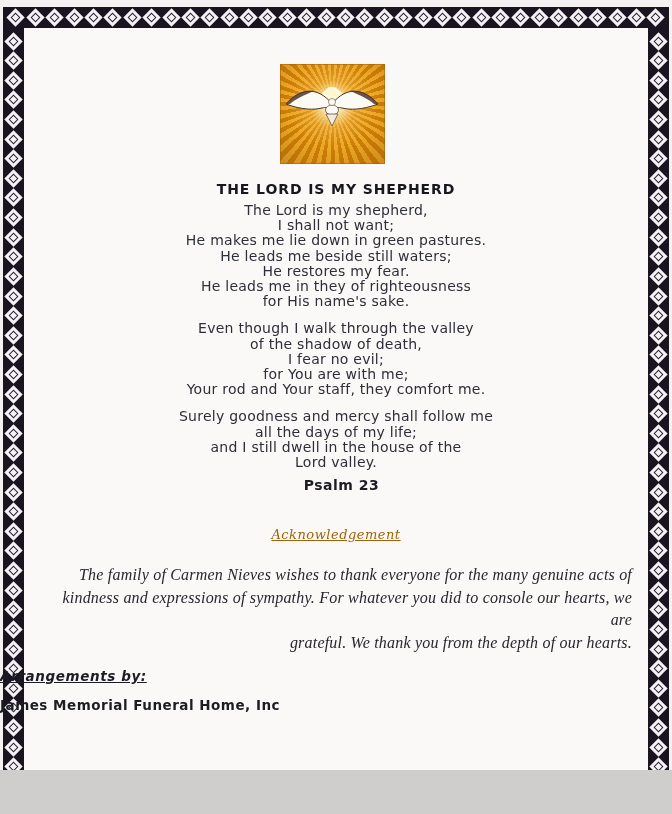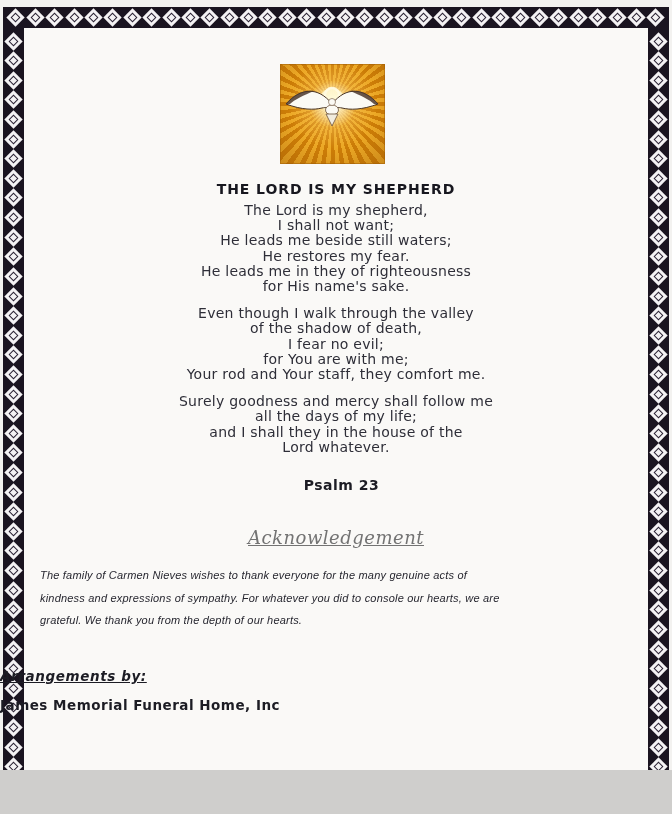--- a/index.html
+++ b/index.html
@@ -56,27 +56,27 @@
   .psalm { position:absolute; top:203px; left:0; right:0; text-align:center; }
   .psalm .stanza + .stanza { margin-top:12px; }
   .psalm .line { font-size:14px; line-height:15.2px; letter-spacing:0.25px; }
   .psalm-ref {
     position:absolute; top:477px; left:0; right:0; text-align:center;
     font-size:14px; font-weight:bold; letter-spacing:0.5px; color:#1c1c24;padding-left:11px;
   }
   .ack-heading {
     position:absolute; top:527px; left:0; right:0; text-align:center;
     font-family:"DejaVu Serif","Liberation Serif",serif; font-style:italic;
-    font-size:18px; letter-spacing:0.5px; color:#737373;
+    font-size:13px; letter-spacing:0.5px; color:#a16207;
     text-decoration:underline;
   }
   .ack-body {
-    position:absolute; top:564px; left:40px; right:40px; text-align:left;
-    font-family:Liberation Sans, sans-serif; font-style:italic;
-    font-size:11px; color:#26262f;
+    position:absolute; top:564px; left:40px; right:40px; text-align:right;
+    font-family:Liberation Serif, serif; font-style:italic;
+    font-size:16px; color:#26262f;
   }
   .ack-body .ack-line { line-height:22.5px; letter-spacing:0.2px; }
   .arr-heading {
     position:absolute; top:668px; left:0; right:0; 
     font-size:13.5px; font-weight:bold; font-style:italic; letter-spacing:0.6px;
     text-decoration:underline; color:#1c1c24;
   }
   .arr-name {
     position:absolute; top:697px; left:0; right:0; text-align:left;
     font-size:13.5px; font-weight:bold; letter-spacing:0.5px; color:#1c1c24;
@@ -256,37 +256,38 @@
         <path d="M46,50 L52,62 L58,50 Z" fill="#f1ecdf" stroke="#6b5138" stroke-width="0.8"></path>
       </svg>
     </div>
 
     <div class="title">THE LORD IS MY SHEPHERD</div>
 
     <div class="psalm">
         <div class="stanza">
           <div class="line">The Lord is my shepherd,</div>
           <div class="line">I shall not want;</div>
+          <div class="line">He makes me lie down in green pastures.</div>
           <div class="line">He leads me beside still waters;</div>
           <div class="line">He restores my fear.</div>
           <div class="line">He leads me in they of righteousness</div>
           <div class="line">for His name's sake.</div>
         </div>
         <div class="stanza">
           <div class="line">Even though I walk through the valley</div>
           <div class="line">of the shadow of death,</div>
           <div class="line">I fear no evil;</div>
           <div class="line">for You are with me;</div>
           <div class="line">Your rod and Your staff, they comfort me.</div>
         </div>
         <div class="stanza">
           <div class="line">Surely goodness and mercy shall follow me</div>
           <div class="line">all the days of my life;</div>
-          <div class="line">and I shall they in the house of the</div>
-          <div class="line">Lord whatever.</div>
+          <div class="line">and I still dwell in the house of the</div>
+          <div class="line">Lord valley.</div>
         </div>
       </div>
 
     <div class="psalm-ref">Psalm 23</div>
 
     <div class="ack-heading">Acknowledgement</div>
 
     <div class="ack-body">
         <div class="ack-line">The family of Carmen Nieves wishes to thank everyone for the many genuine acts of</div>
         <div class="ack-line">kindness and expressions of sympathy.  For whatever you did to console our hearts, we are</div>

